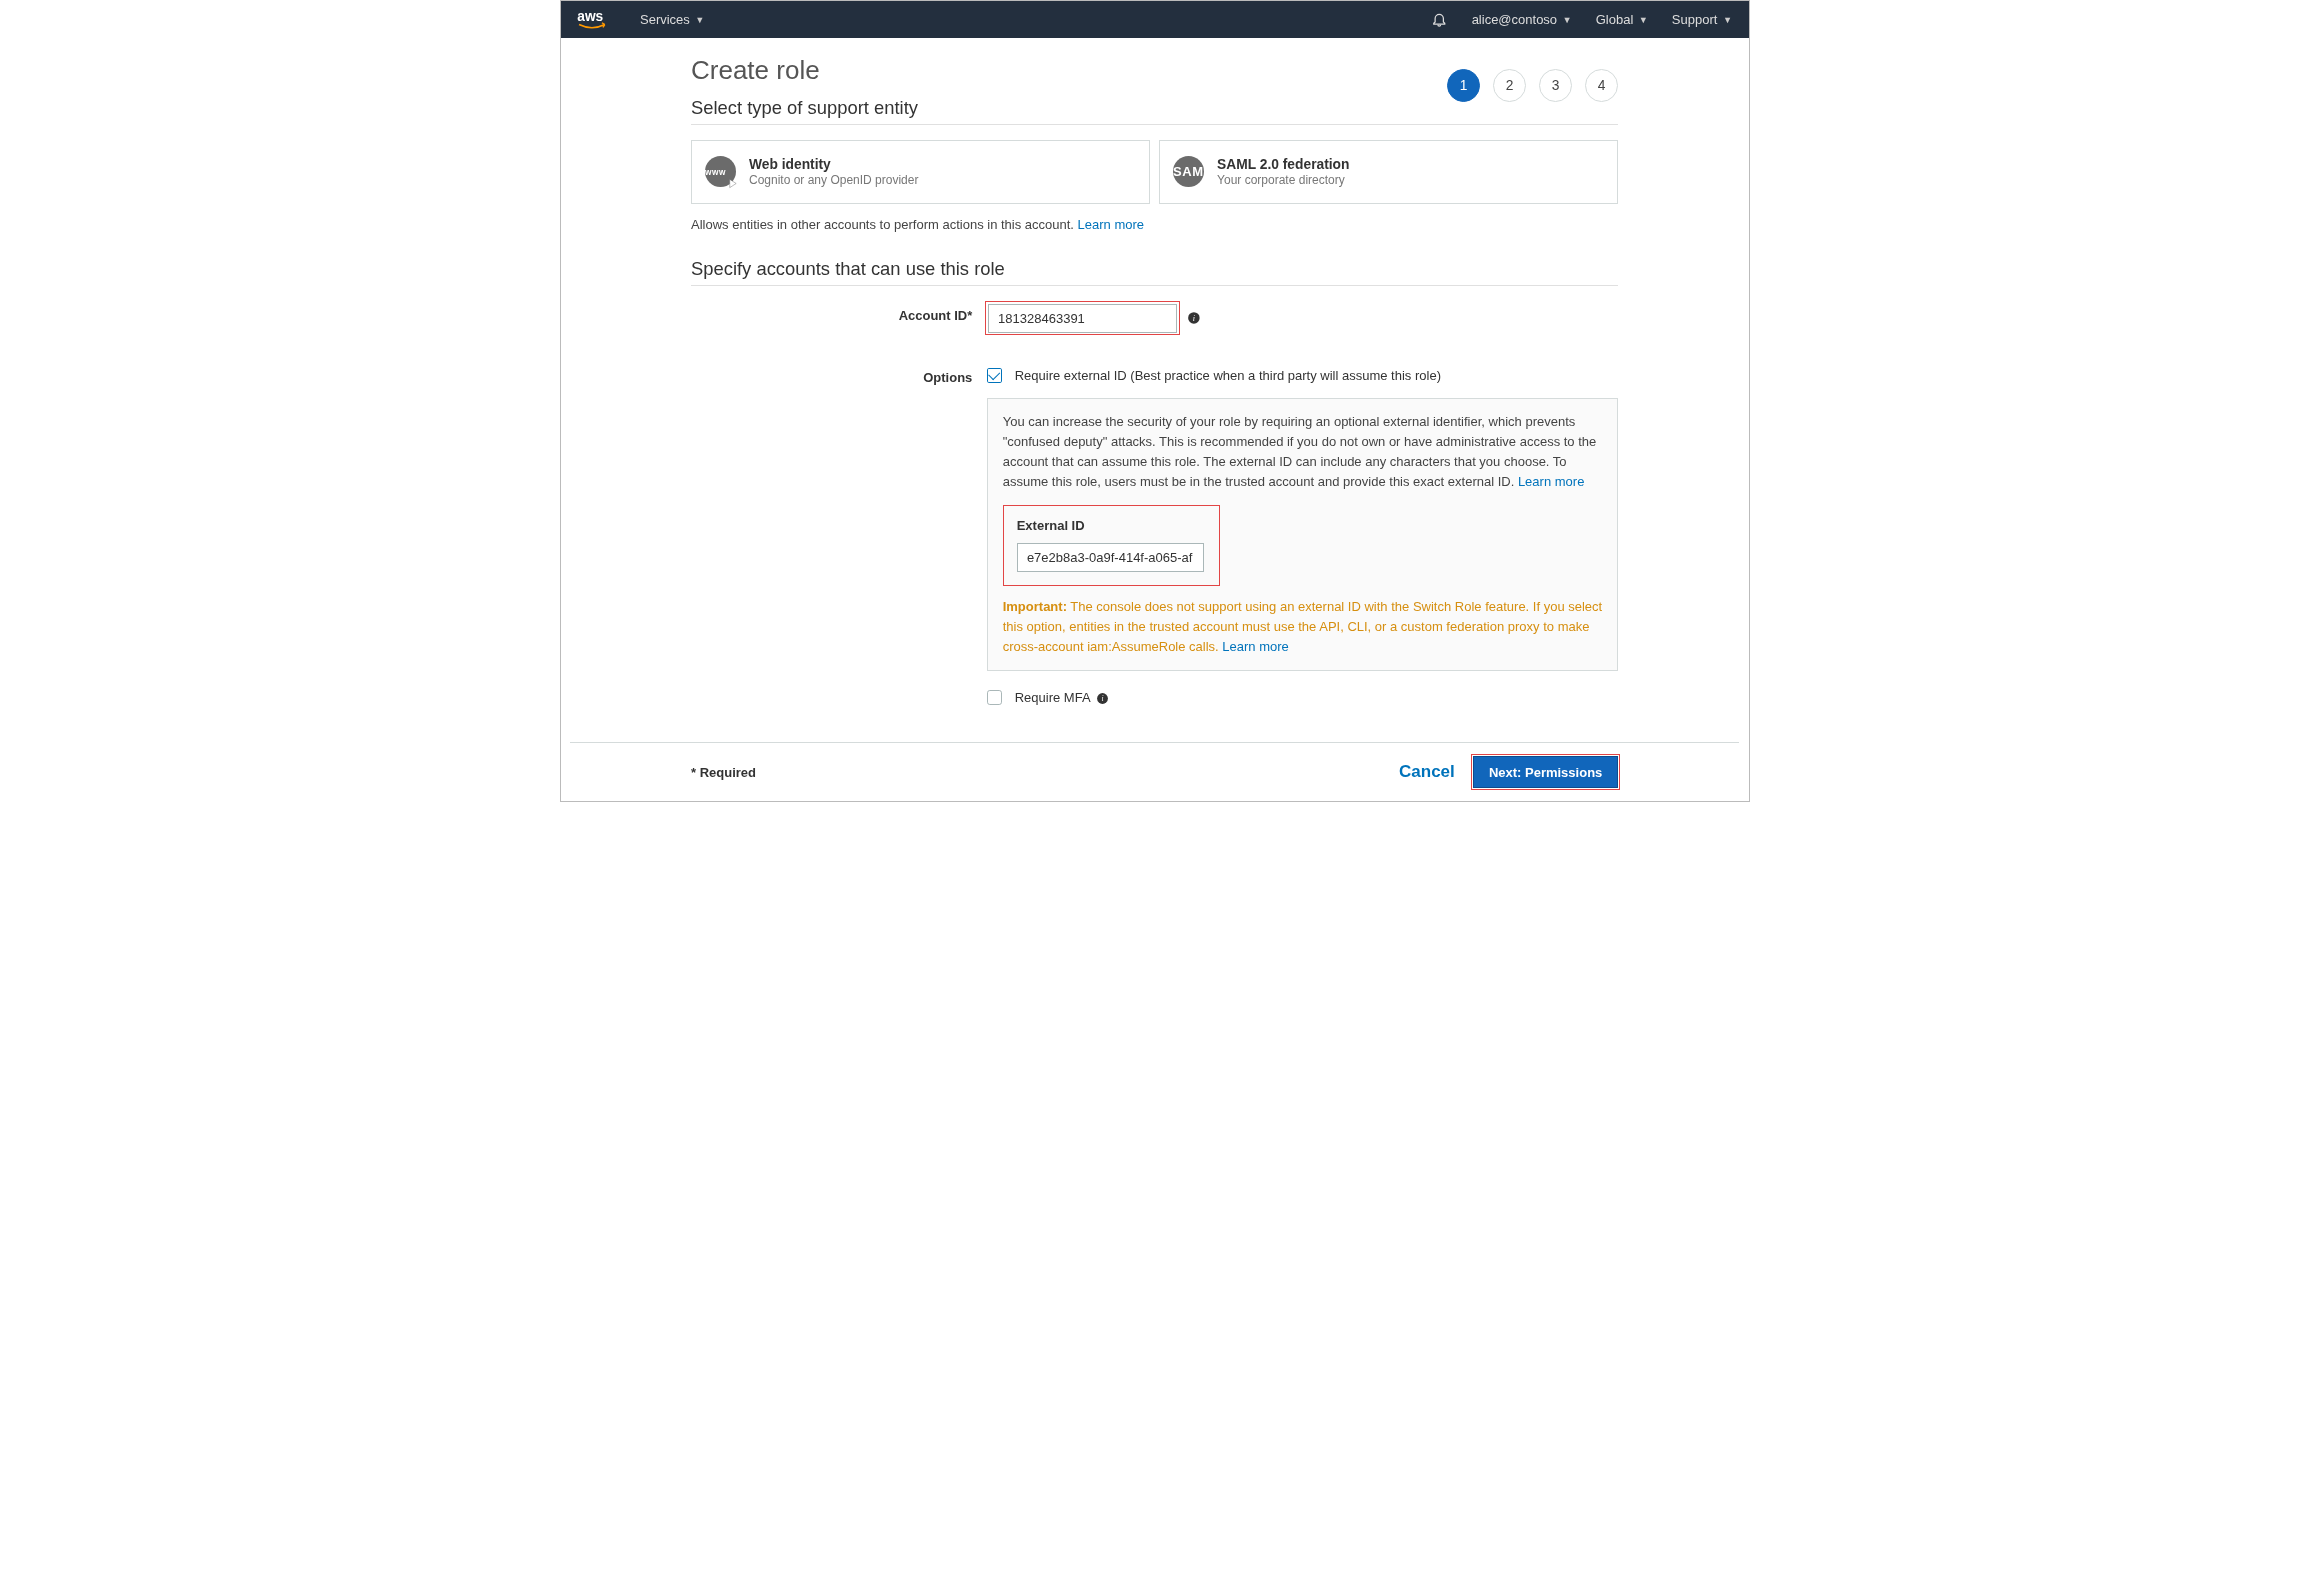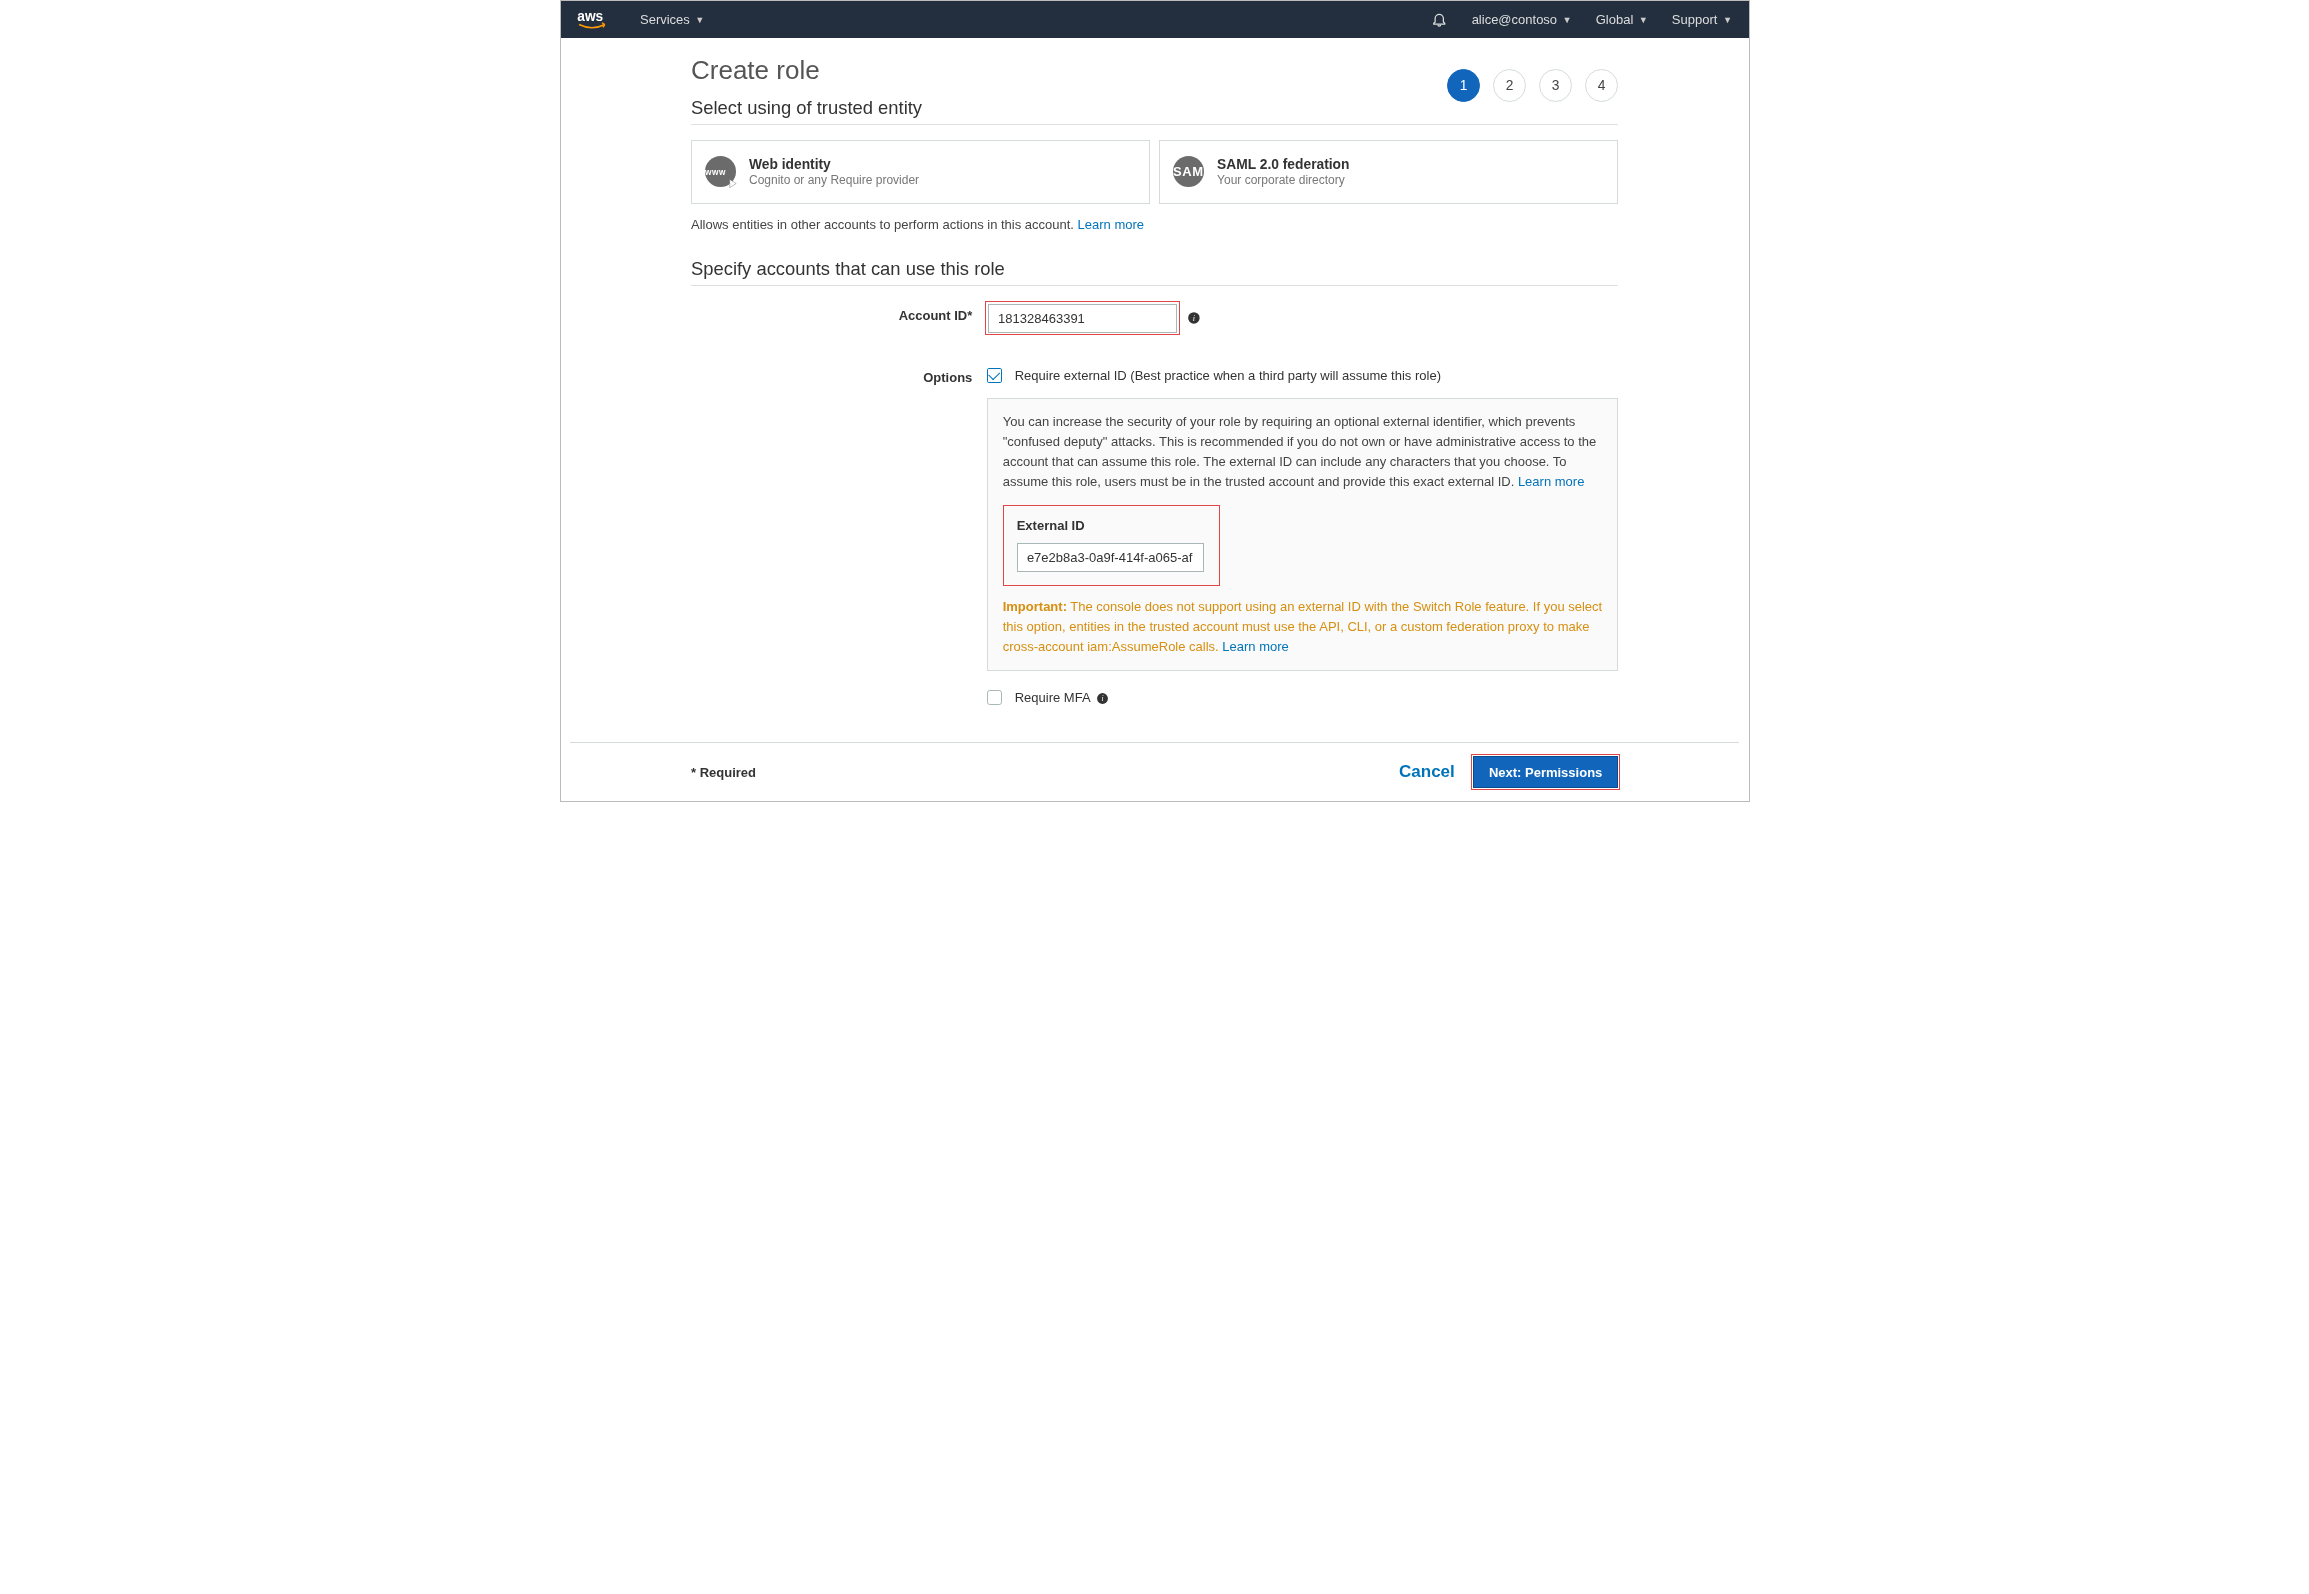--- a/index.html
+++ b/index.html
@@ -395,38 +395,38 @@
           <h1 class="page-title">Create role</h1>
         </div>
         <div class="steps">
           <div class="step active">1</div>
           <div class="step">2</div>
           <div class="step">3</div>
           <div class="step">4</div>
         </div>
       </div>
 
-      <div class="section-header" style="margin-top:-9.2px;">Select using of trusted entity</div>
+      <div class="section-header" style="margin-top:-9.2px;">Select type of support entity</div>
       <hr>
 
       <div class="entity-cards">
 
 
         <div class="entity-card">
           <div class="entity-icon">
             <div class="gray-circle-icon" style="position:relative;">
               <span style="font-size:8.3px;">www</span>
               <svg style="position:absolute; bottom:-1.8px; right:-1.8px;" width="11" height="11" viewBox="0 0 24 24" fill="#fff" stroke="#6b6b6b" stroke-width="1">
                   <path d="M6 3l14 9-14 9V3z" fill="#fff"></path>
                 </svg>
             </div>
           </div>
           <div class="entity-text">
             <div class="entity-title">Web identity</div>
-            <div class="entity-sub">Cognito or any Require provider</div>
+            <div class="entity-sub">Cognito or any OpenID provider</div>
           </div>
         </div>
 
         <div class="entity-card">
           <div class="entity-icon">
             <div class="gray-circle-icon">
                 <span style="font-size:13px;">SAML</span>
               </div>
           </div>
           <div class="entity-text">

